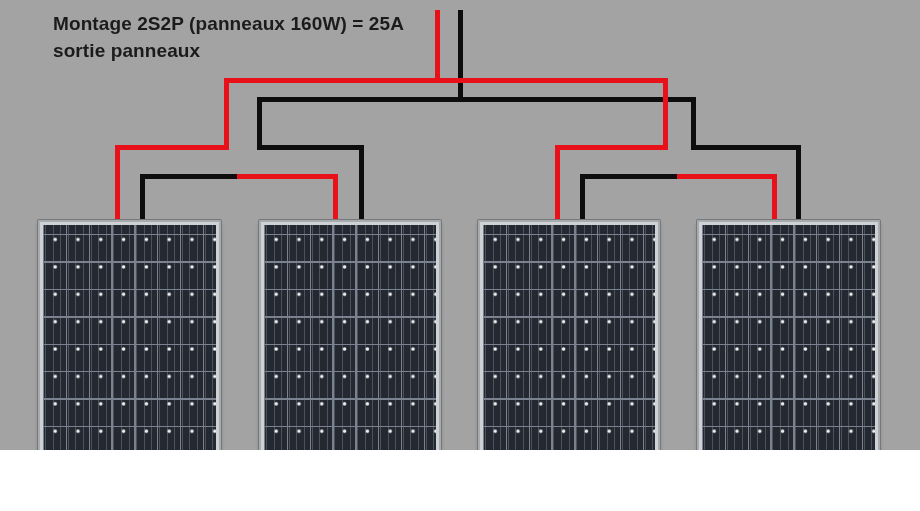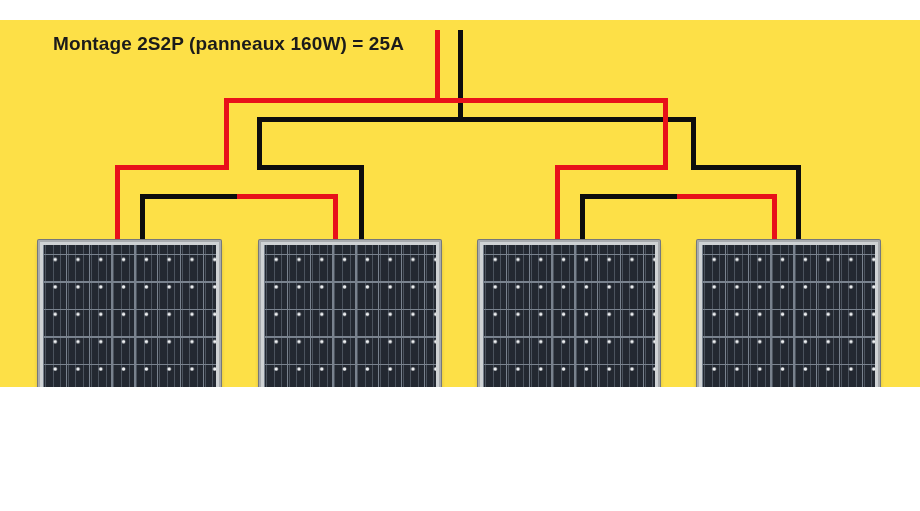--- a/index.html
+++ b/index.html
@@ -2,24 +2,23 @@
 <html><head>
 <meta charset="utf-8">
 <style>
   html,body{margin:0;padding:0;}
   body{
     font-family:"Liberation Sans", sans-serif;
     background:#ffffff;
   }
   .stage{
     position:relative;
-    width:920px;height:367px;
-    background:#fde047;
+    width:920px;height:450px;
+    background:#a3a3a3;
     overflow:hidden;
-    margin-top:20px;
   }
   .title-block{
     position:absolute;
     left:53px;top:10px;
     color:#1b1b1b;
     font-size:19px;
     line-height:27px;
     font-weight:600;
     letter-spacing:0.1px;
     white-space:nowrap;
@@ -63,20 +62,21 @@
   .panel.p3{left:478px;width:182px;}
   .panel.p4{left:697px;width:183px;}
 </style>
 </head>
 <body>
 
 <div class="stage">
 
   <div class="title-block">
     <span class="line">Montage 2S2P (panneaux 160W) = 25A</span>
+    <span class="line">sortie panneaux</span>
   </div>
 
   <div class="wire-layer">
       <div class="wire" style="left: 458px; top: 10px; width: 5px; height: 92px; background: rgb(13, 13, 13);"></div>
       <div class="wire" style="left: 257px; top: 97px; width: 437px; height: 5px; background: rgb(13, 13, 13);"></div>
       <div class="wire" style="left: 257px; top: 97px; width: 5px; height: 53px; background: rgb(13, 13, 13);"></div>
       <div class="wire" style="left: 257px; top: 145px; width: 107px; height: 5px; background: rgb(13, 13, 13);"></div>
       <div class="wire" style="left: 359px; top: 145px; width: 5px; height: 75px; background: rgb(13, 13, 13);"></div>
       <div class="wire" style="left: 691px; top: 97px; width: 5px; height: 53px; background: rgb(13, 13, 13);"></div>
       <div class="wire" style="left: 691px; top: 145px; width: 110px; height: 5px; background: rgb(13, 13, 13);"></div>

